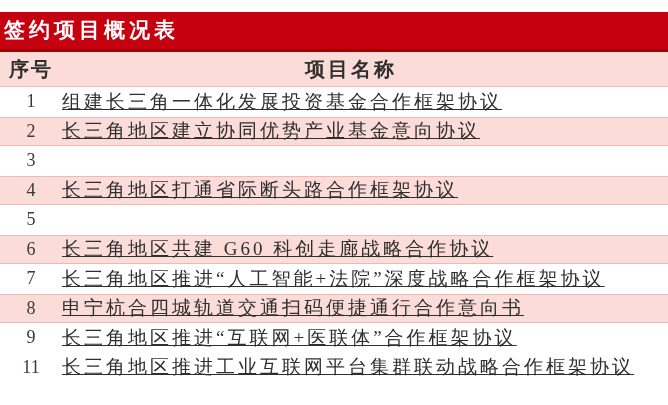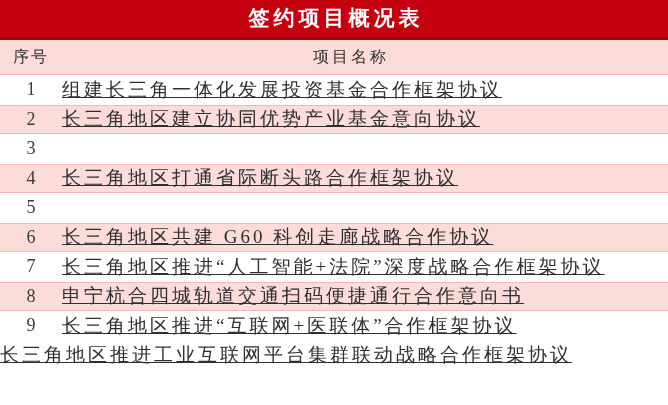--- a/index.html
+++ b/index.html
@@ -11,32 +11,32 @@
   }
   *{margin:0;padding:0;box-sizing:border-box;}
   html,body{width:668px;height:405px;background:#ffffff;overflow:hidden;}
   body{font-family:"Liberation Serif","DejaVu Serif",serif;color:var(--text);}
   .doc-table{width:668px;height:405px;display:flex;flex-direction:column;background:#fff;}
 
   .title-bar{
     height:40px;flex:0 0 40px;
     background:var(--red);
     border-bottom:3px solid var(--red-dark);
-    display:flex;align-items:center;justify-content:center;
+    display:flex;align-items:center;margin-top:12px;
   }
   .title-bar .title{
     color:#ffffff;font-size:21px;font-weight:bold;
     letter-spacing:4px;line-height:1;padding-left:4px;
   }
 
   .header-row{
     height:35px;flex:0 0 35px;
     background:var(--pink);
     display:flex;align-items:center;
-    font-weight:normal;font-size:16px;
+    font-weight:bold;font-size:20px;
     border-bottom:1px solid var(--divider);
   }
   .col-index{
     width:62px;flex:0 0 62px;text-align:center;letter-spacing:2px;
   }
   .col-name{
     flex:1;letter-spacing:3px;
   }
   .header-row .col-name{
     text-align:center;padding-right:28px;
@@ -109,17 +109,18 @@
     <span class="col-name">申宁杭合四城轨道交通扫码便捷通行合作意向书</span>
   </div>
 
   <div class="row white">
     <span class="col-index">9</span>
     <span class="col-name">长三角地区推进“互联网+医联体”合作框架协议</span>
   </div>
 
 
   <div class="row white">
+    <span class="col-index">11</span>
     <span class="col-name">长三角地区推进工业互联网平台集群联动战略合作框架协议</span>
   </div>
 </div>
 
 </div>
 
 </body></html>

